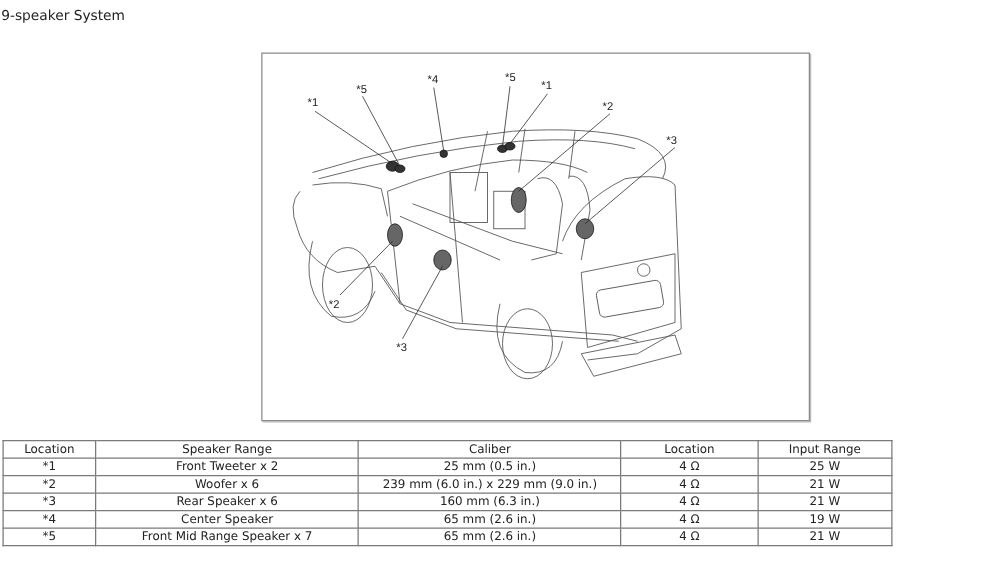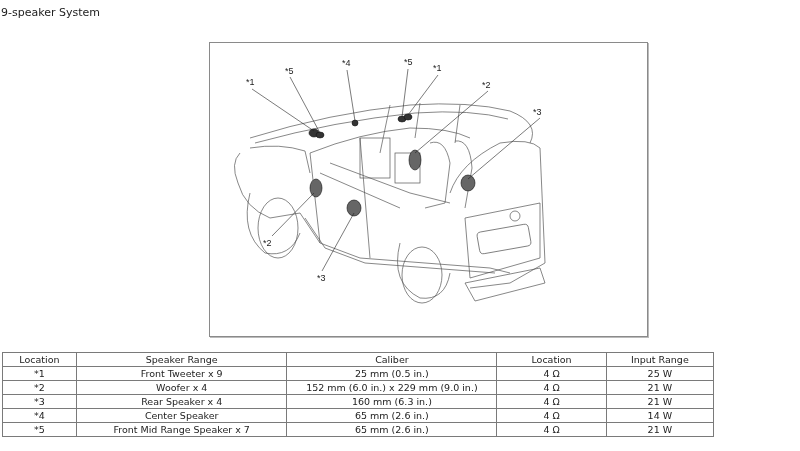--- a/index.html
+++ b/index.html
@@ -132,45 +132,45 @@
       <th>Location</th>
       <th>Speaker Range</th>
       <th>Caliber</th>
       <th>Location</th>
       <th>Input Range</th>
     </tr>
   </thead>
   <tbody>
     <tr>
       <td>*1</td>
-      <td>Front Tweeter x 9</td>
+      <td>Front Tweeter x 2</td>
       <td>25 mm (0.5 in.)</td>
       <td>4 Ω</td>
       <td>25 W</td>
     </tr>
     <tr>
       <td>*2</td>
-      <td>Woofer x 4</td>
-      <td>152 mm (6.0 in.) x 229 mm (9.0 in.)</td>
+      <td>Woofer x 6</td>
+      <td>239 mm (6.0 in.) x 229 mm (9.0 in.)</td>
       <td>4 Ω</td>
       <td>21 W</td>
     </tr>
     <tr>
       <td>*3</td>
-      <td>Rear Speaker x 4</td>
+      <td>Rear Speaker x 6</td>
       <td>160 mm (6.3 in.)</td>
       <td>4 Ω</td>
       <td>21 W</td>
     </tr>
     <tr>
       <td>*4</td>
       <td>Center Speaker</td>
       <td>65 mm (2.6 in.)</td>
       <td>4 Ω</td>
-      <td>14 W</td>
+      <td>19 W</td>
     </tr>
     <tr>
       <td>*5</td>
       <td>Front Mid Range Speaker x 7</td>
       <td>65 mm (2.6 in.)</td>
       <td>4 Ω</td>
       <td>21 W</td>
     </tr>
   </tbody>
 </table>

